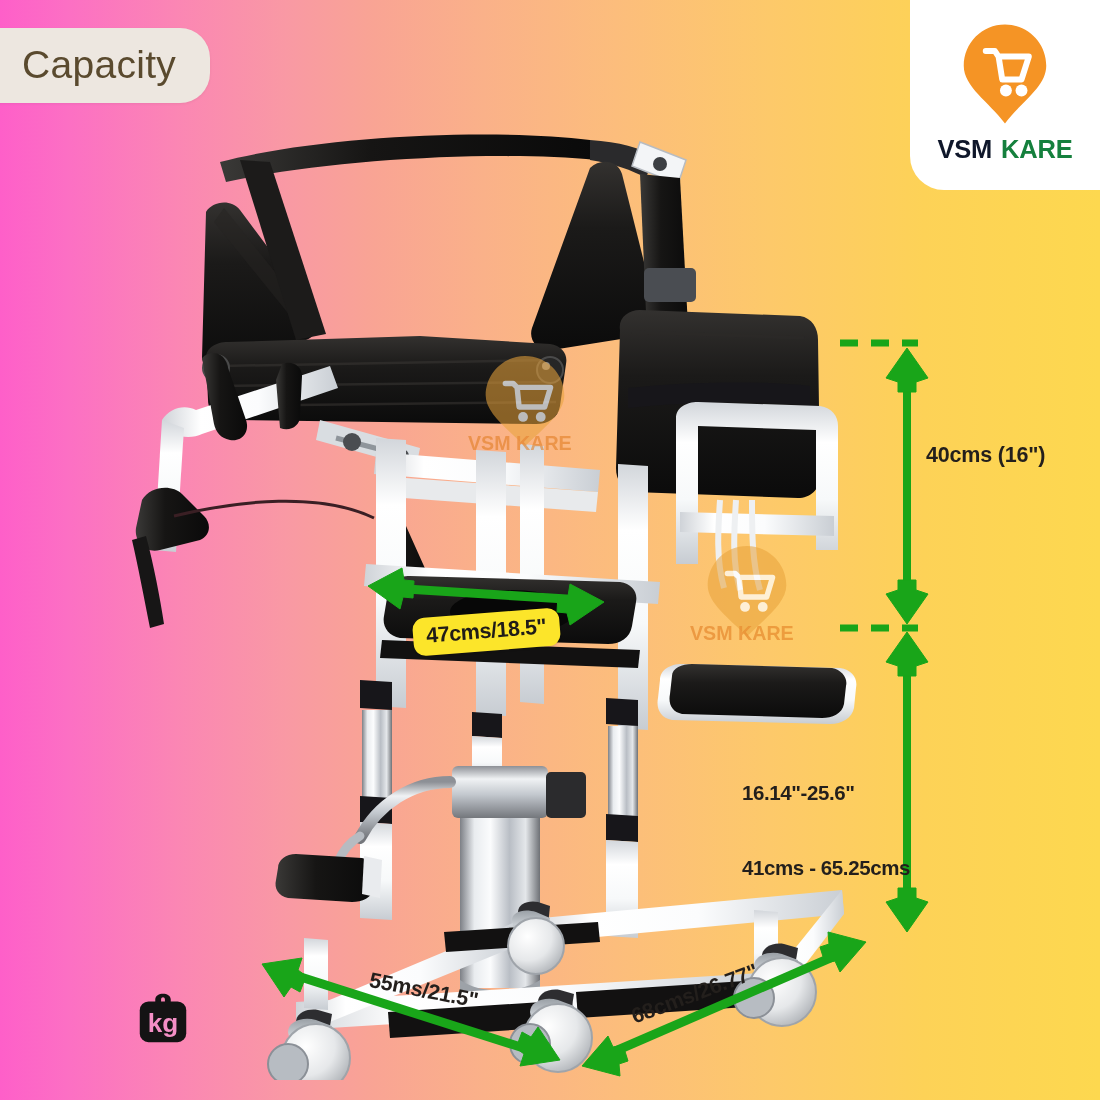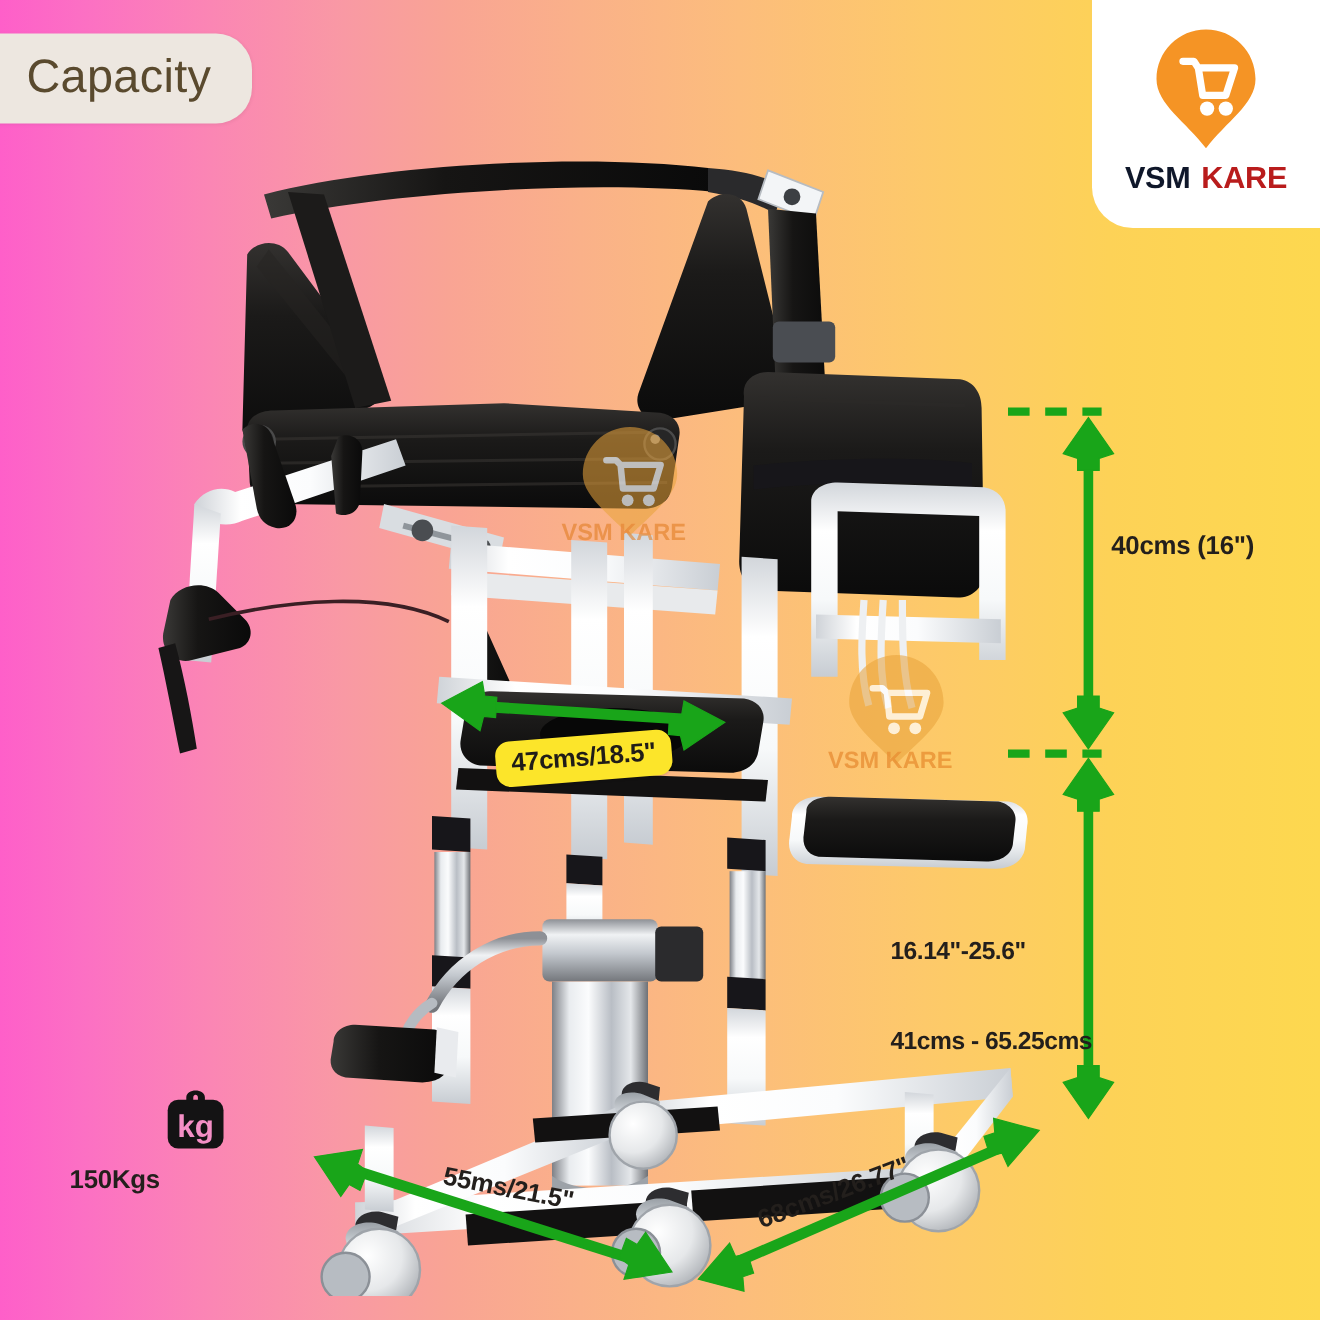--- a/index.html
+++ b/index.html
@@ -40,21 +40,21 @@
     background:#FFFFFF;
     border-bottom-left-radius:34px;
     display:flex; flex-direction:column;
     align-items:center; justify-content:flex-start;
     padding-top:22px;
   }
   .logo-pin{ width:88px; height:104px; position:relative; }
   .logo-pin svg{ display:block; width:100%; height:100%; }
   .logo-word{ margin-top:9px; font-size:25.5px; font-weight:bold; letter-spacing:-.2px; }
   .logo-word .vsm{ color:#0f172a; }
-  .logo-word .kare{ color:#b91c1c; }
+  .logo-word .kare{ color:#15803d; }
 
   
   .product{
     position:absolute; left:120px; top:120px;
     width:790px; height:960px;
   }
   .product svg{ display:block; width:100%; height:100%; }
 
   
   .wm{ position:absolute; width:118px; opacity:.72; pointer-events:none; }
@@ -89,22 +89,22 @@
     transform:rotate(-4.5deg);
     box-shadow:0 1px 2px rgba(0,0,0,.12);
   }
   .badge-47 span{
     font-size:21.5px; font-weight:bold; color:#201C18;
     letter-spacing:-.4px; white-space:nowrap;
   }
 
   
   .weight{
-    position:absolute; left:58px; top:899px;
-    width:210px; text-align:left;
+    position:absolute; left:58px; top:984px;
+    width:210px; text-align:right;
   }
   .weight-icon{ width:62px; height:62px; margin:0 auto 8px auto; }
   .weight-icon svg{ display:block; width:100%; height:100%; }
   .weight-line{ font-size:21.5px; font-weight:bold; color:#231F1C;
                 line-height:1.33; letter-spacing:-.2px; }
 </style>
 </head>
 <body>
 
 <div class="title-badge">
@@ -402,21 +402,20 @@
 
 <div class="weight">
   <div class="weight-icon">
     <svg viewBox="0 0 64 64" xmlns="http://www.w3.org/2000/svg">
       <path d="M24 16 C 24 8, 40 8, 40 16 L 40 20 L 34 20 L 34 16 C 34 13, 30 13, 30 16
                L 30 20 L 24 20 Z" fill="#141314"></path>
       <rect x="8" y="18" width="48" height="42" rx="9" fill="#141314"></rect>
       <text x="32" y="50" text-anchor="middle" font-family="Liberation Sans, sans-serif" font-size="27" font-weight="bold" fill="#F48FC6">kg</text>
     </svg>
   </div>
-  <div class="weight-line">150Kgs</div>
 </div>
 
 <div class="logo-panel">
   <div class="logo-pin">
     <svg viewBox="0 0 96 112" xmlns="http://www.w3.org/2000/svg">
       <path d="M48 2 C 23 2, 3 22, 3 47 C 3 70, 30 86, 48 110 C 66 86, 93 70, 93 47
                C 93 22, 73 2, 48 2 Z" fill="#F59425"></path>
       <path d="M27 31 L 37 31 L 41 37 L 74 37 L 66 62 L 45 62 L 41 37" fill="none" stroke="#FFFFFF" stroke-width="6.5" stroke-linejoin="round" stroke-linecap="round"></path>
       <circle cx="49" cy="74" r="6.5" fill="#FFFFFF"></circle>
       <circle cx="66" cy="74" r="6.5" fill="#FFFFFF"></circle>

